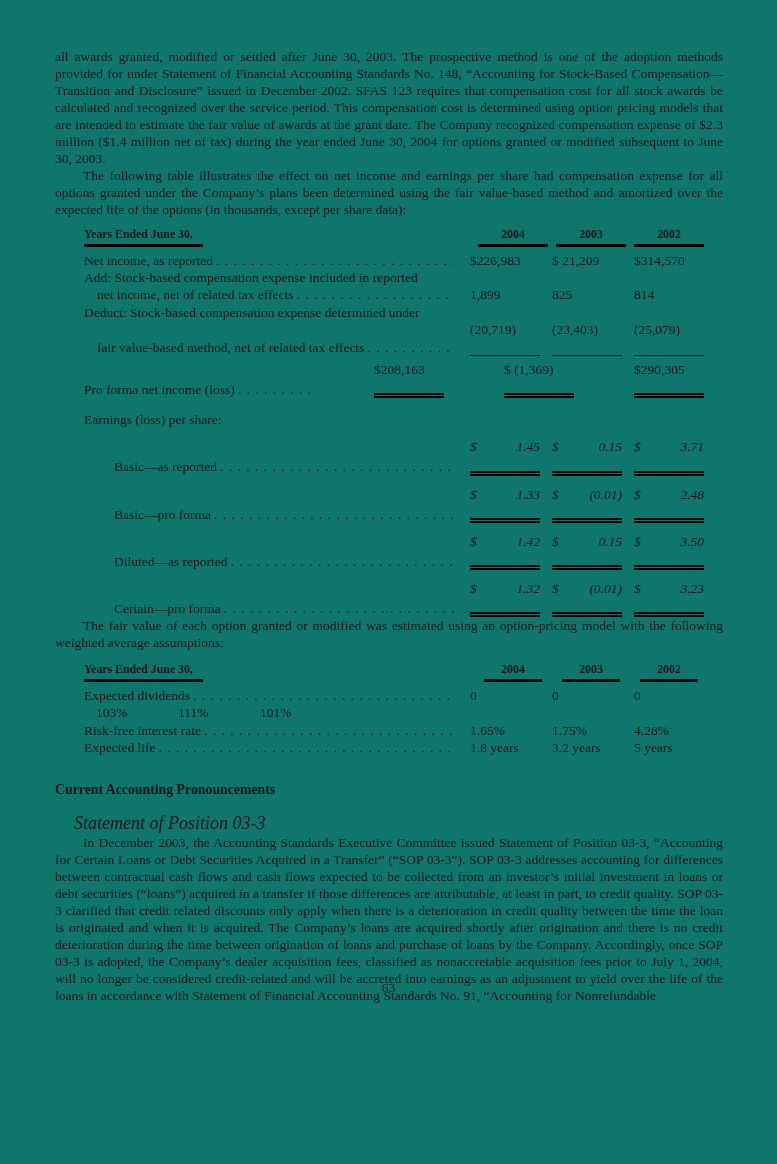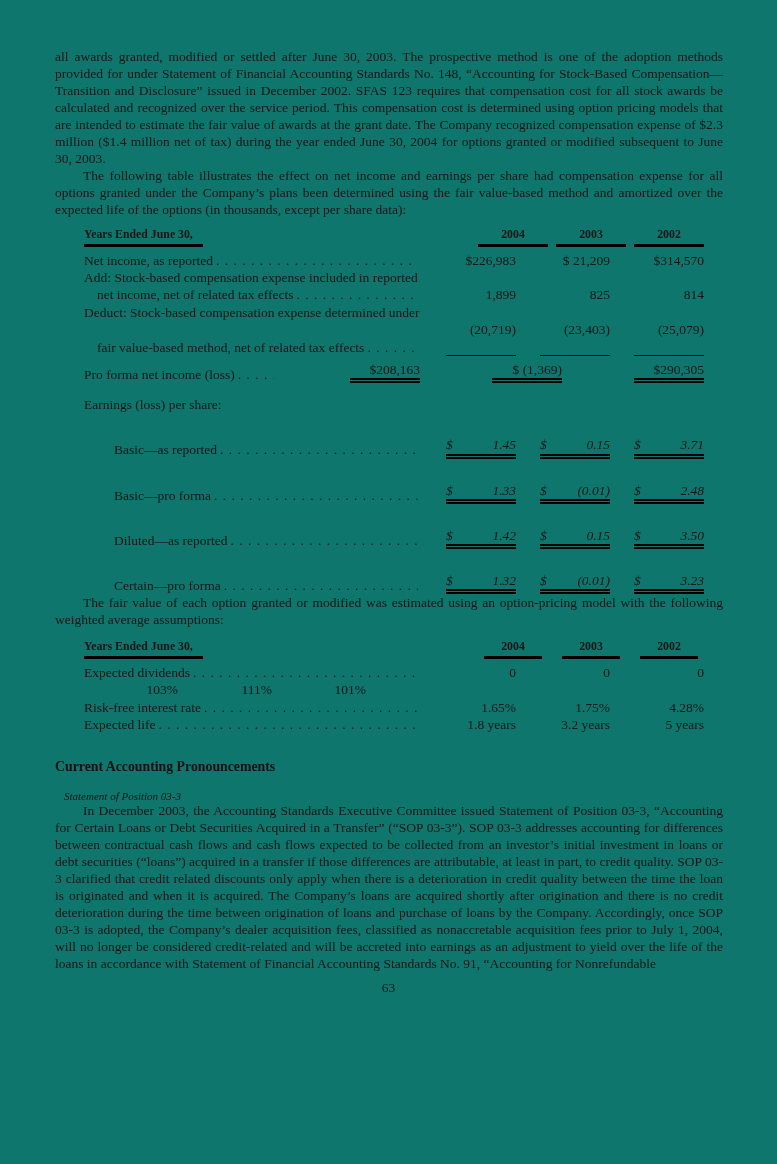--- a/index.html
+++ b/index.html
@@ -51,38 +51,38 @@
   }
   .t2 .t-head .yr { width:58px; }
 
   .t-row { display:flex; align-items:flex-end; line-height:17.2px; }
   .t-lab { flex:1; display:flex; align-items:flex-start; white-space:nowrap; overflow:hidden; min-width:0; }
   .t-lab .txt { flex:0 0 auto; }
   .ind1 { padding-left:13px; }
   .ind2 { padding-left:30px;margin-top:18px; }
   .dots { flex:1 1 0; overflow:hidden; white-space:nowrap; margin:0 4px 0 3px; min-width:0; letter-spacing:1px; }
   .dots::after { content:". . . . . . . . . . . . . . . . . . . . . . . . . . . . . . . . . . . . . . . . . . . . . . . . . . . . . . . . . . . . . . . . . . . . . . . ."; }
-  .val { width:70px; margin-left:24px; text-align:right; white-space:pre; flex:0 0 auto; }
+  .val { width:70px; margin-left:12px; white-space:pre; flex:0 0 auto; }
   .val.money { display:flex; justify-content:space-between; }
 
   .u1 .val { border-bottom:1.6px solid #000; padding-bottom:17px; }
-  .u2 .val { border-bottom:5px double #000; padding-bottom:0; }
+  .u2 .val { border-bottom:5px double #000; padding-bottom:15px; }
   .row-gap { margin-top:5px;gap:48px; }
   .eps-head { margin-top:13px; }
   .eps-row { margin-top:10px; }
 
   h3.sec-head {
     margin:26px 0 0 0;
     font-size:13.8px;
     font-weight:bold;
     color:#111;
   }
   h4.sub-head {
-    margin:15px 0 0 9px;
-    font-size:11px;
+    margin:15px 0 0 19px;
+    font-size:18px;
     font-style:italic;
     font-weight:normal;
     color:#151515;
   }
   .p3 { margin-top:14px; }
   .p4 { margin-top:13px; }
   .tbl2-gap { margin-top:10px; }
 
   .page-number {
     position:absolute;

